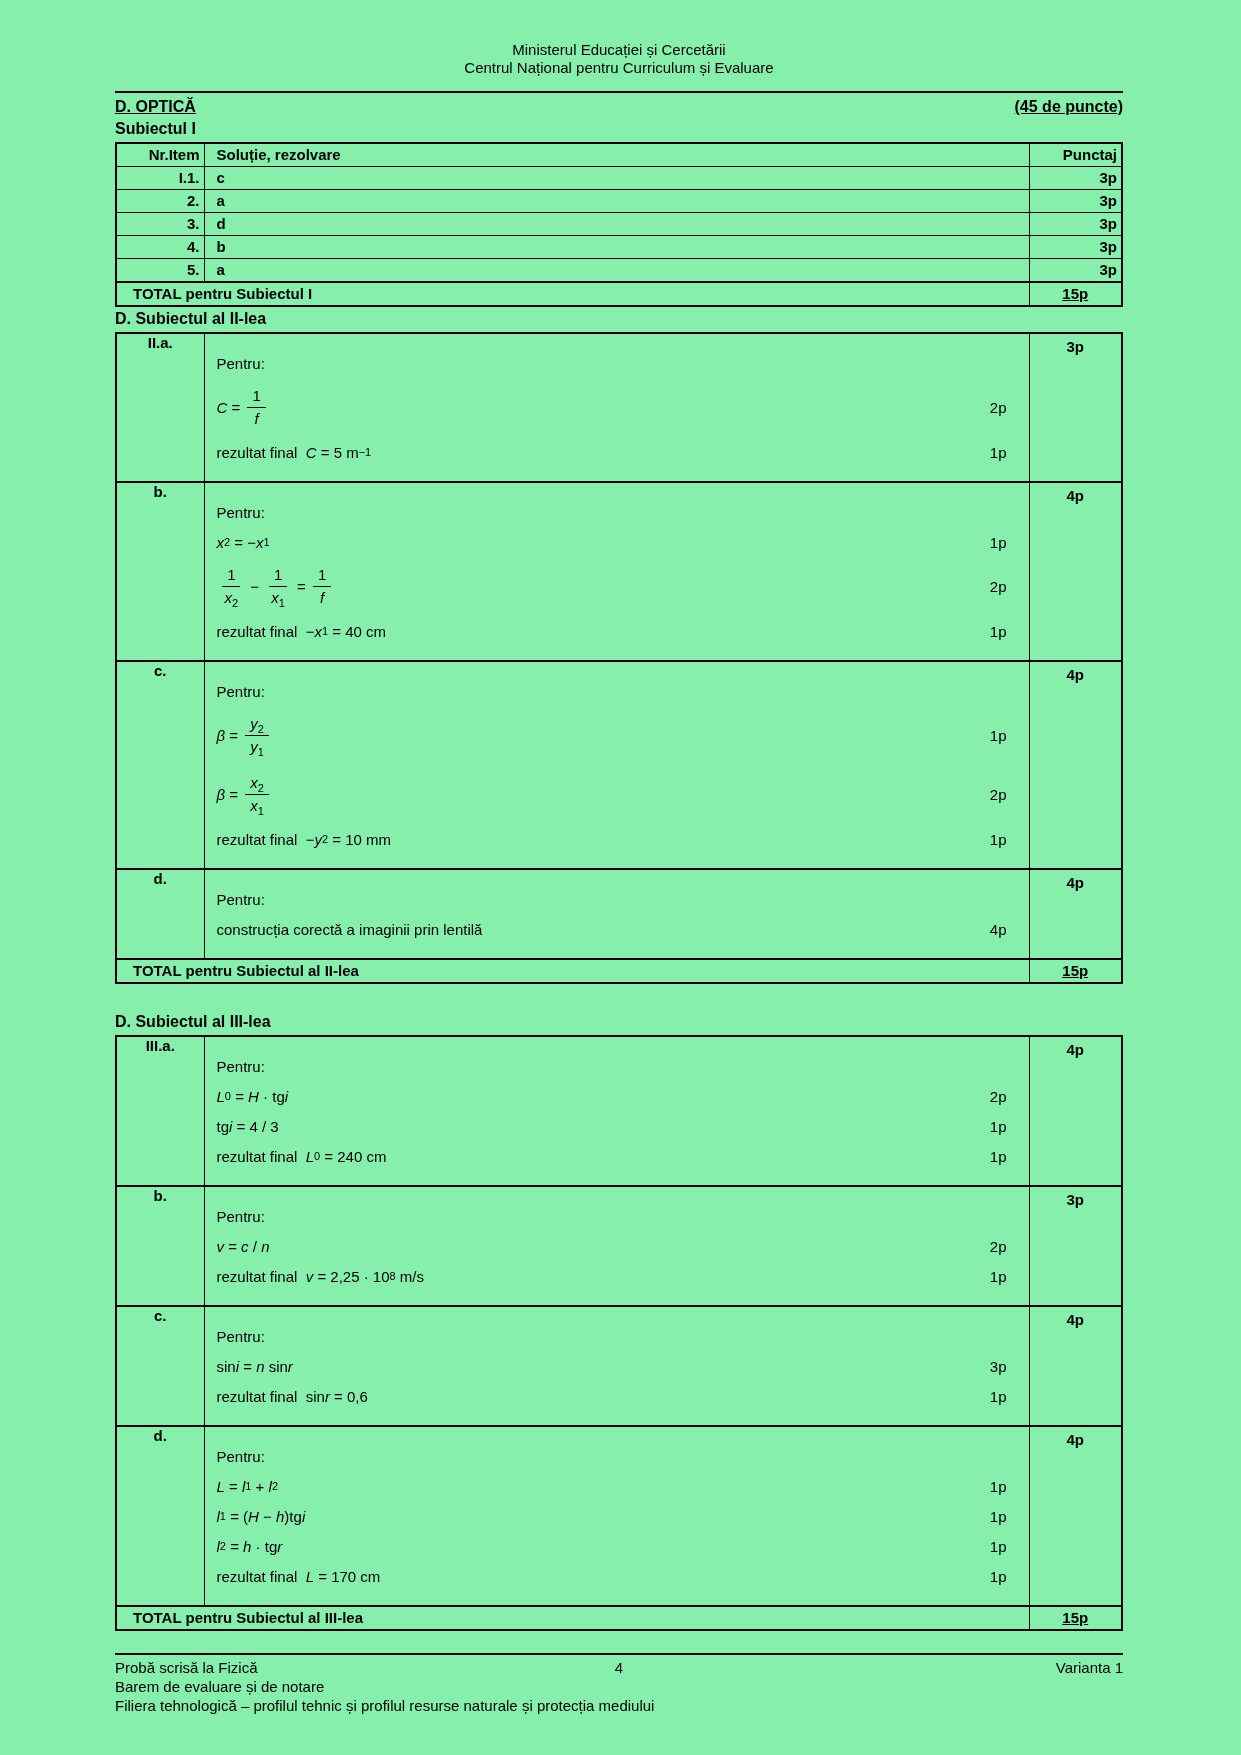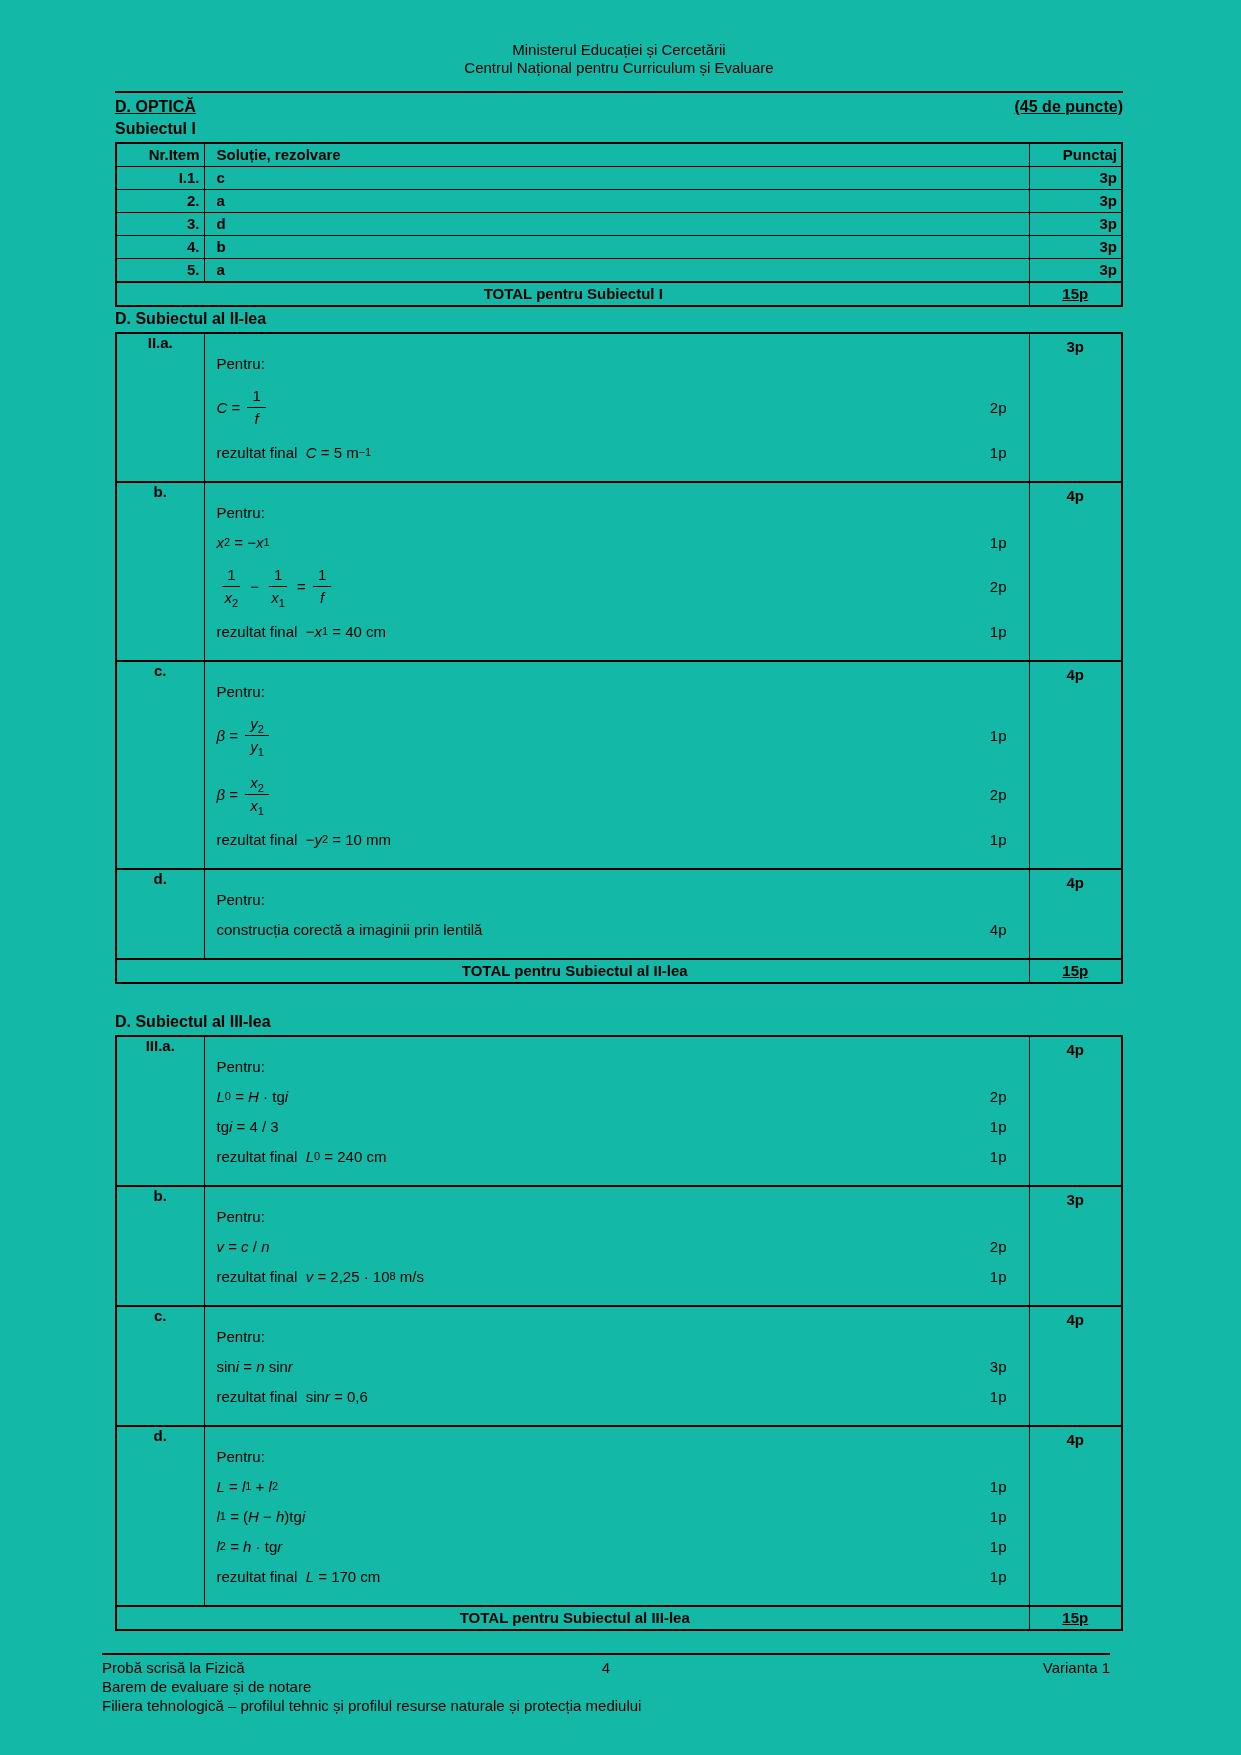--- a/index.html
+++ b/index.html
@@ -1,49 +1,49 @@
 <!DOCTYPE html>
 <html><head>
 <meta charset="utf-8">
 <style>
   html,body{margin:0;padding:0;background:#ffffff;}
-  .page{position:relative;width:1241px;height:1755px;background:#14b8a6;
+  .page{position:relative;width:1241px;height:1755px;background:#86efac;
         font-family:"Liberation Sans",sans-serif;color:#000;overflow:hidden;}
   .content{position:absolute;left:115px;top:0;width:1008px;}
   .doc-header{padding-top:41px;text-align:center;font-size:15px;line-height:18px;}
   .header-rule{border-top:2px solid #000;margin-top:14px;}
   .title-row{display:flex;justify-content:space-between;font-weight:bold;font-size:16px;line-height:21px;margin-top:3px;text-decoration:underline;}
   .subject-heading{font-weight:bold;font-size:16px;line-height:21px;margin-top:1px;}
   table{border-collapse:collapse;width:100%;table-layout:fixed;margin-top:3px;border:2px solid #000;}
   td,th{border:1px solid #000;vertical-align:top;}
   .col-item{width:88px;}
   .col-pts{width:93px;}
   
   .t1 th,.t1 td{font-weight:bold;font-size:15px;padding:2px 4px;height:18px;text-align:right;line-height:18px;}
   .t1 th.sol-h,.t1 td.sol{text-align:left;padding-left:12px;}
   
   .t2 td{font-size:15px;}
   .t2 td.item{font-weight:bold;text-align:center;padding-top:0;}
   .t2 td.rpts{font-weight:bold;text-align:center;padding-top:4px;}
   .t2 tbody tr + tr td{border-top:2px solid #000;}
   tfoot td{border-top:2px solid #000;font-weight:bold;font-size:15px;height:20px;line-height:20px;}
-  td.total-label{text-align:center;padding-left:5px;}
+  td.total-label{text-align:left;padding-left:16px;}
   td.total-pts{text-align:center;text-decoration:underline;}
   .t2 td.sol{padding:14px 0;}
   .line{display:flex;align-items:center;padding:0 22px 0 12px;min-height:30px;}
   .line .expr{display:inline-flex;align-items:center;white-space:pre;}
   .line .ipts{margin-left:auto;padding-left:10px;}
   .frac{display:inline-flex;flex-direction:column;align-items:center;margin:8px 3px;}
   .frac .num{border-bottom:1.5px solid #000;padding:0 5px 1px;line-height:20px;}
   .frac .den{padding:1px 5px 0;line-height:20px;}
   .it{font-style:italic;}
   .expr sub{font-size:11px;line-height:10px;}
   .expr sup{font-size:11px;line-height:10px;}
   .section-gap{height:26px;}
-  .footer{position:absolute;left:102px;top:1653px;width:1008px;font-size:15px;line-height:19px;}
+  .footer{position:absolute;left:115px;top:1653px;width:1008px;font-size:15px;line-height:19px;}
   .footer-rule{border-top:2px solid #000;margin-bottom:3px;}
   .footer-row{display:flex;}
   .footer-row .fl{flex:1;text-align:left;}
   .footer-row .fc{flex:0 0 auto;}
   .footer-row .fr{flex:1;text-align:right;}
 </style>
 </head>
 <body>
 
 <div class="page">

